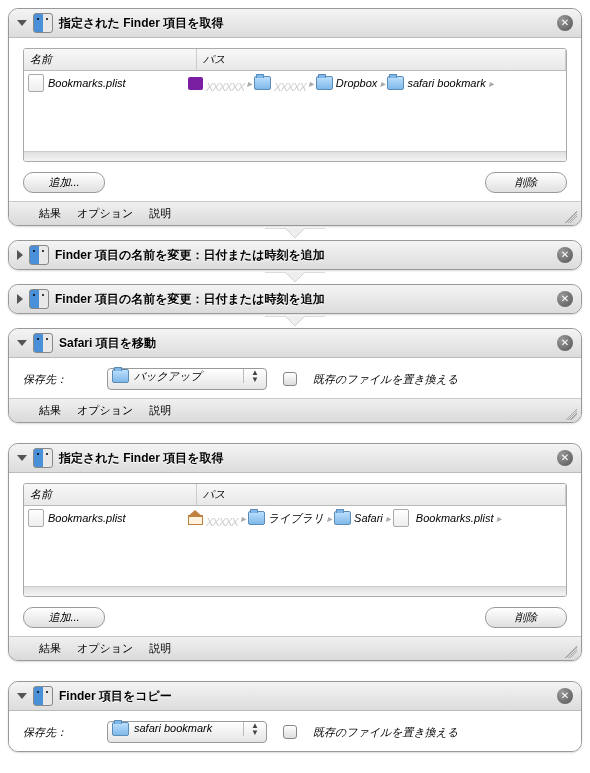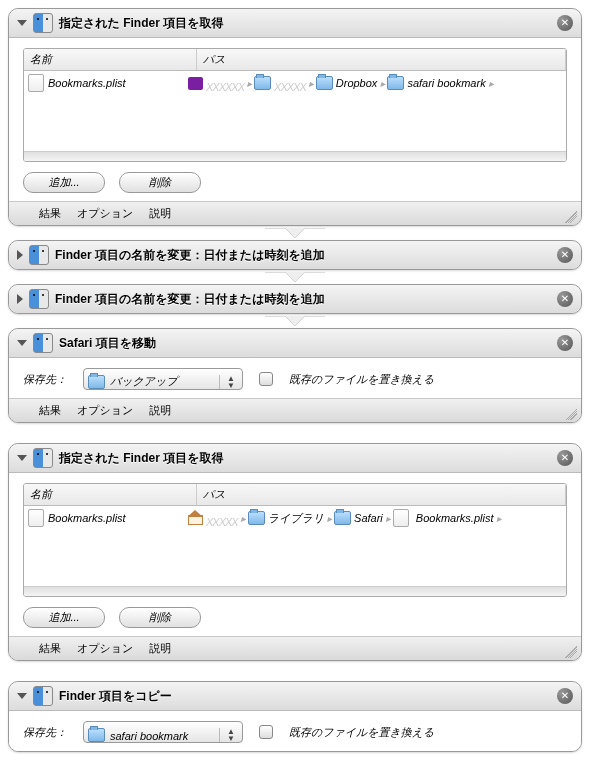--- a/index.html
+++ b/index.html
@@ -191,20 +191,21 @@
   }
   .scroll-track {
     height: 9px;
     background: linear-gradient(to bottom, #e0e0e0, #f4f4f4);
     border-top: 1px solid #ccc;
   }
   .btn-row {
     margin-top: 10px;
     display: flex;
     gap: 14px;
+    justify-content: space-between;
   }
   .mac-btn {
     min-width: 60px;
     padding: 2px 10px;
     border: 1px solid #999;
     border-radius: 10px;
     background: linear-gradient(to bottom, #fff, #e0e0e0);
     font-size: 11px;
     text-align: center;
     cursor: pointer;
@@ -238,29 +239,30 @@
   }
   .connector svg { display:block; }
   .dest-row {
     display: flex;
     align-items: center;
     gap: 16px;
     font-size: 11px;
   }
   .dropdown {
     display: inline-flex;
-    align-items: flex-end;
+    align-items: flex-start;
     border: 1px solid #999;
     border-radius: 4px;
     background: linear-gradient(to bottom, #fff, #e5e5e5);
     height: 20px;
     padding: 0 4px;
     min-width: 150px;
     position: relative;
     box-shadow: 0 1px 0 #fff inset;
+    margin-left: 24px;
   }
   .dropdown .folder-icon { margin-right: 5px; }
   .dropdown .dd-txt { flex:1; }
   .dropdown .dd-arrows {
     width: 14px;
     text-align: center;
     color: #444;
     font-size: 8px;
     line-height: 7px;
     border-left: 1px solid #bbb;

